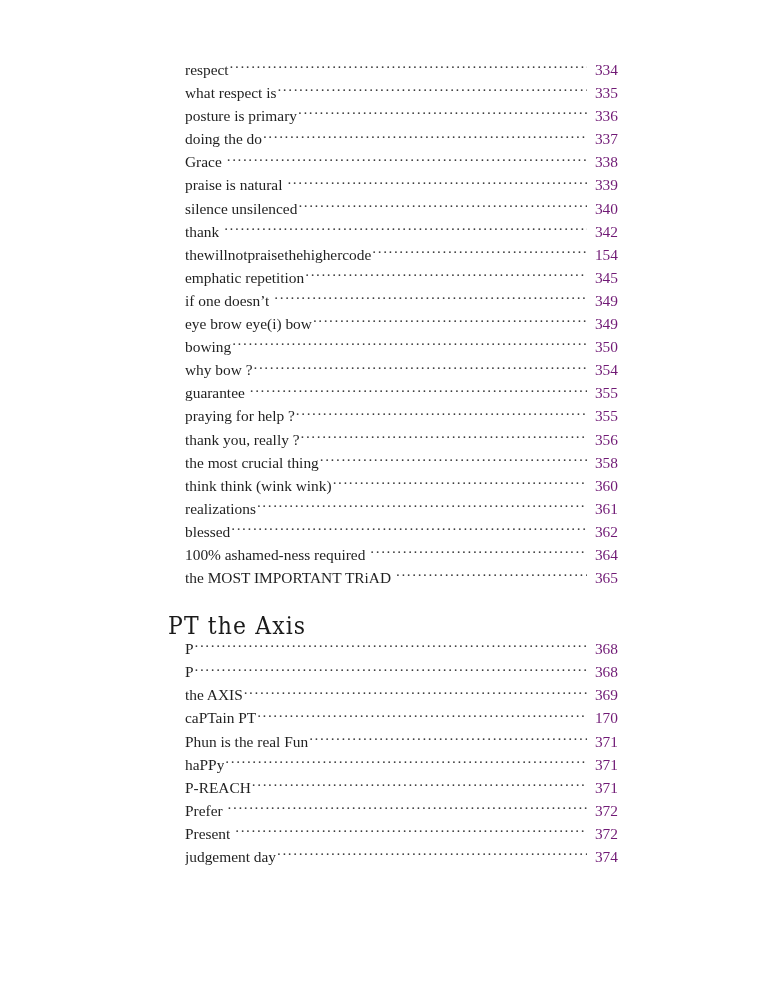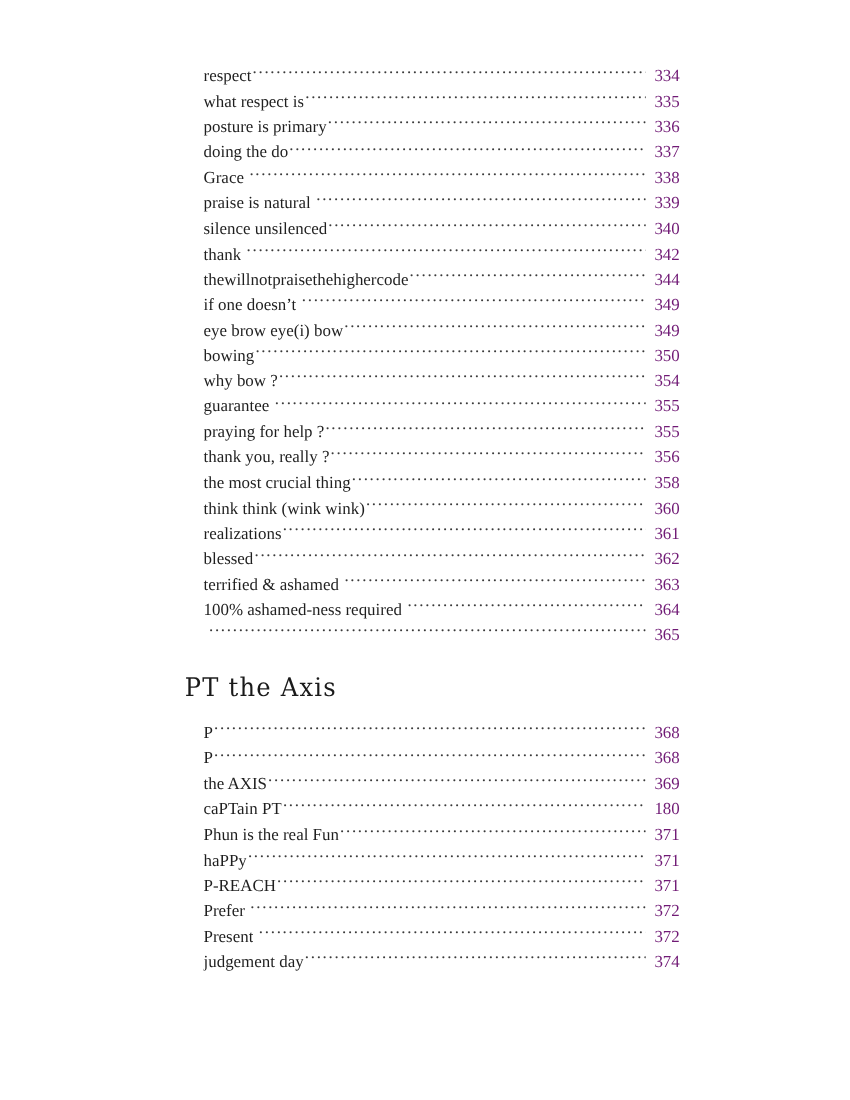--- a/index.html
+++ b/index.html
@@ -40,21 +40,20 @@
     color: #1a1a1a;
     margin: 0;
     padding: 0;
     line-height: 1.0;
     transform: scaleY(1.06);
     transform-origin: left top;
     white-space: nowrap;
   }
   .section-heading-wrap {
     margin-top: 26px;
-    margin-bottom: 18px;
     margin-left: 0px;
   }
 
   
   .entries {
     margin-left: 17px;
   }
 
   
   .toc-row {
@@ -142,21 +141,26 @@
           <span class="toc-page">340</span>
         </div>
         <div class="toc-row gap-before-leader">
           <span class="toc-label">thank </span>
           <span class="toc-leader"></span>
           <span class="toc-page">342</span>
         </div>
         <div class="toc-row">
           <span class="toc-label">thewillnotpraisethehighercode</span>
           <span class="toc-leader"></span>
-          <span class="toc-page">344</span>
+          <span class="toc-page">154</span>
+        </div>
+        <div class="toc-row">
+          <span class="toc-label">emphatic repetition</span>
+          <span class="toc-leader"></span>
+          <span class="toc-page">345</span>
         </div>
         <div class="toc-row gap-before-leader">
           <span class="toc-label">if one doesn’t </span>
           <span class="toc-leader"></span>
           <span class="toc-page">349</span>
         </div>
         <div class="toc-row">
           <span class="toc-label">eye brow eye(i) bow</span>
           <span class="toc-leader"></span>
           <span class="toc-page">349</span>
@@ -200,30 +204,26 @@
           <span class="toc-label">realizations</span>
           <span class="toc-leader"></span>
           <span class="toc-page">361</span>
         </div>
         <div class="toc-row">
           <span class="toc-label">blessed</span>
           <span class="toc-leader"></span>
           <span class="toc-page">362</span>
         </div>
         <div class="toc-row gap-before-leader">
-          <span class="toc-label">terrified &amp; ashamed </span>
-          <span class="toc-leader"></span>
-          <span class="toc-page">363</span>
-        </div>
-        <div class="toc-row gap-before-leader">
           <span class="toc-label">100% ashamed-ness required </span>
           <span class="toc-leader"></span>
           <span class="toc-page">364</span>
         </div>
         <div class="toc-row gap-before-leader">
+          <span class="toc-label">the MOST IMPORTANT TRiAD </span>
           <span class="toc-leader"></span>
           <span class="toc-page">365</span>
         </div>
       </div>
       <div class="section-heading-wrap">
         <div class="section-heading">PT the Axis</div>
       </div>
       <div class="entries">
         <div class="toc-row">
           <span class="toc-label">P</span>
@@ -236,21 +236,21 @@
           <span class="toc-page">368</span>
         </div>
         <div class="toc-row">
           <span class="toc-label">the AXIS</span>
           <span class="toc-leader"></span>
           <span class="toc-page">369</span>
         </div>
         <div class="toc-row">
           <span class="toc-label">caPTain PT</span>
           <span class="toc-leader"></span>
-          <span class="toc-page">180</span>
+          <span class="toc-page">170</span>
         </div>
         <div class="toc-row">
           <span class="toc-label">Phun is the real Fun</span>
           <span class="toc-leader"></span>
           <span class="toc-page">371</span>
         </div>
         <div class="toc-row">
           <span class="toc-label">haPPy</span>
           <span class="toc-leader"></span>
           <span class="toc-page">371</span>

